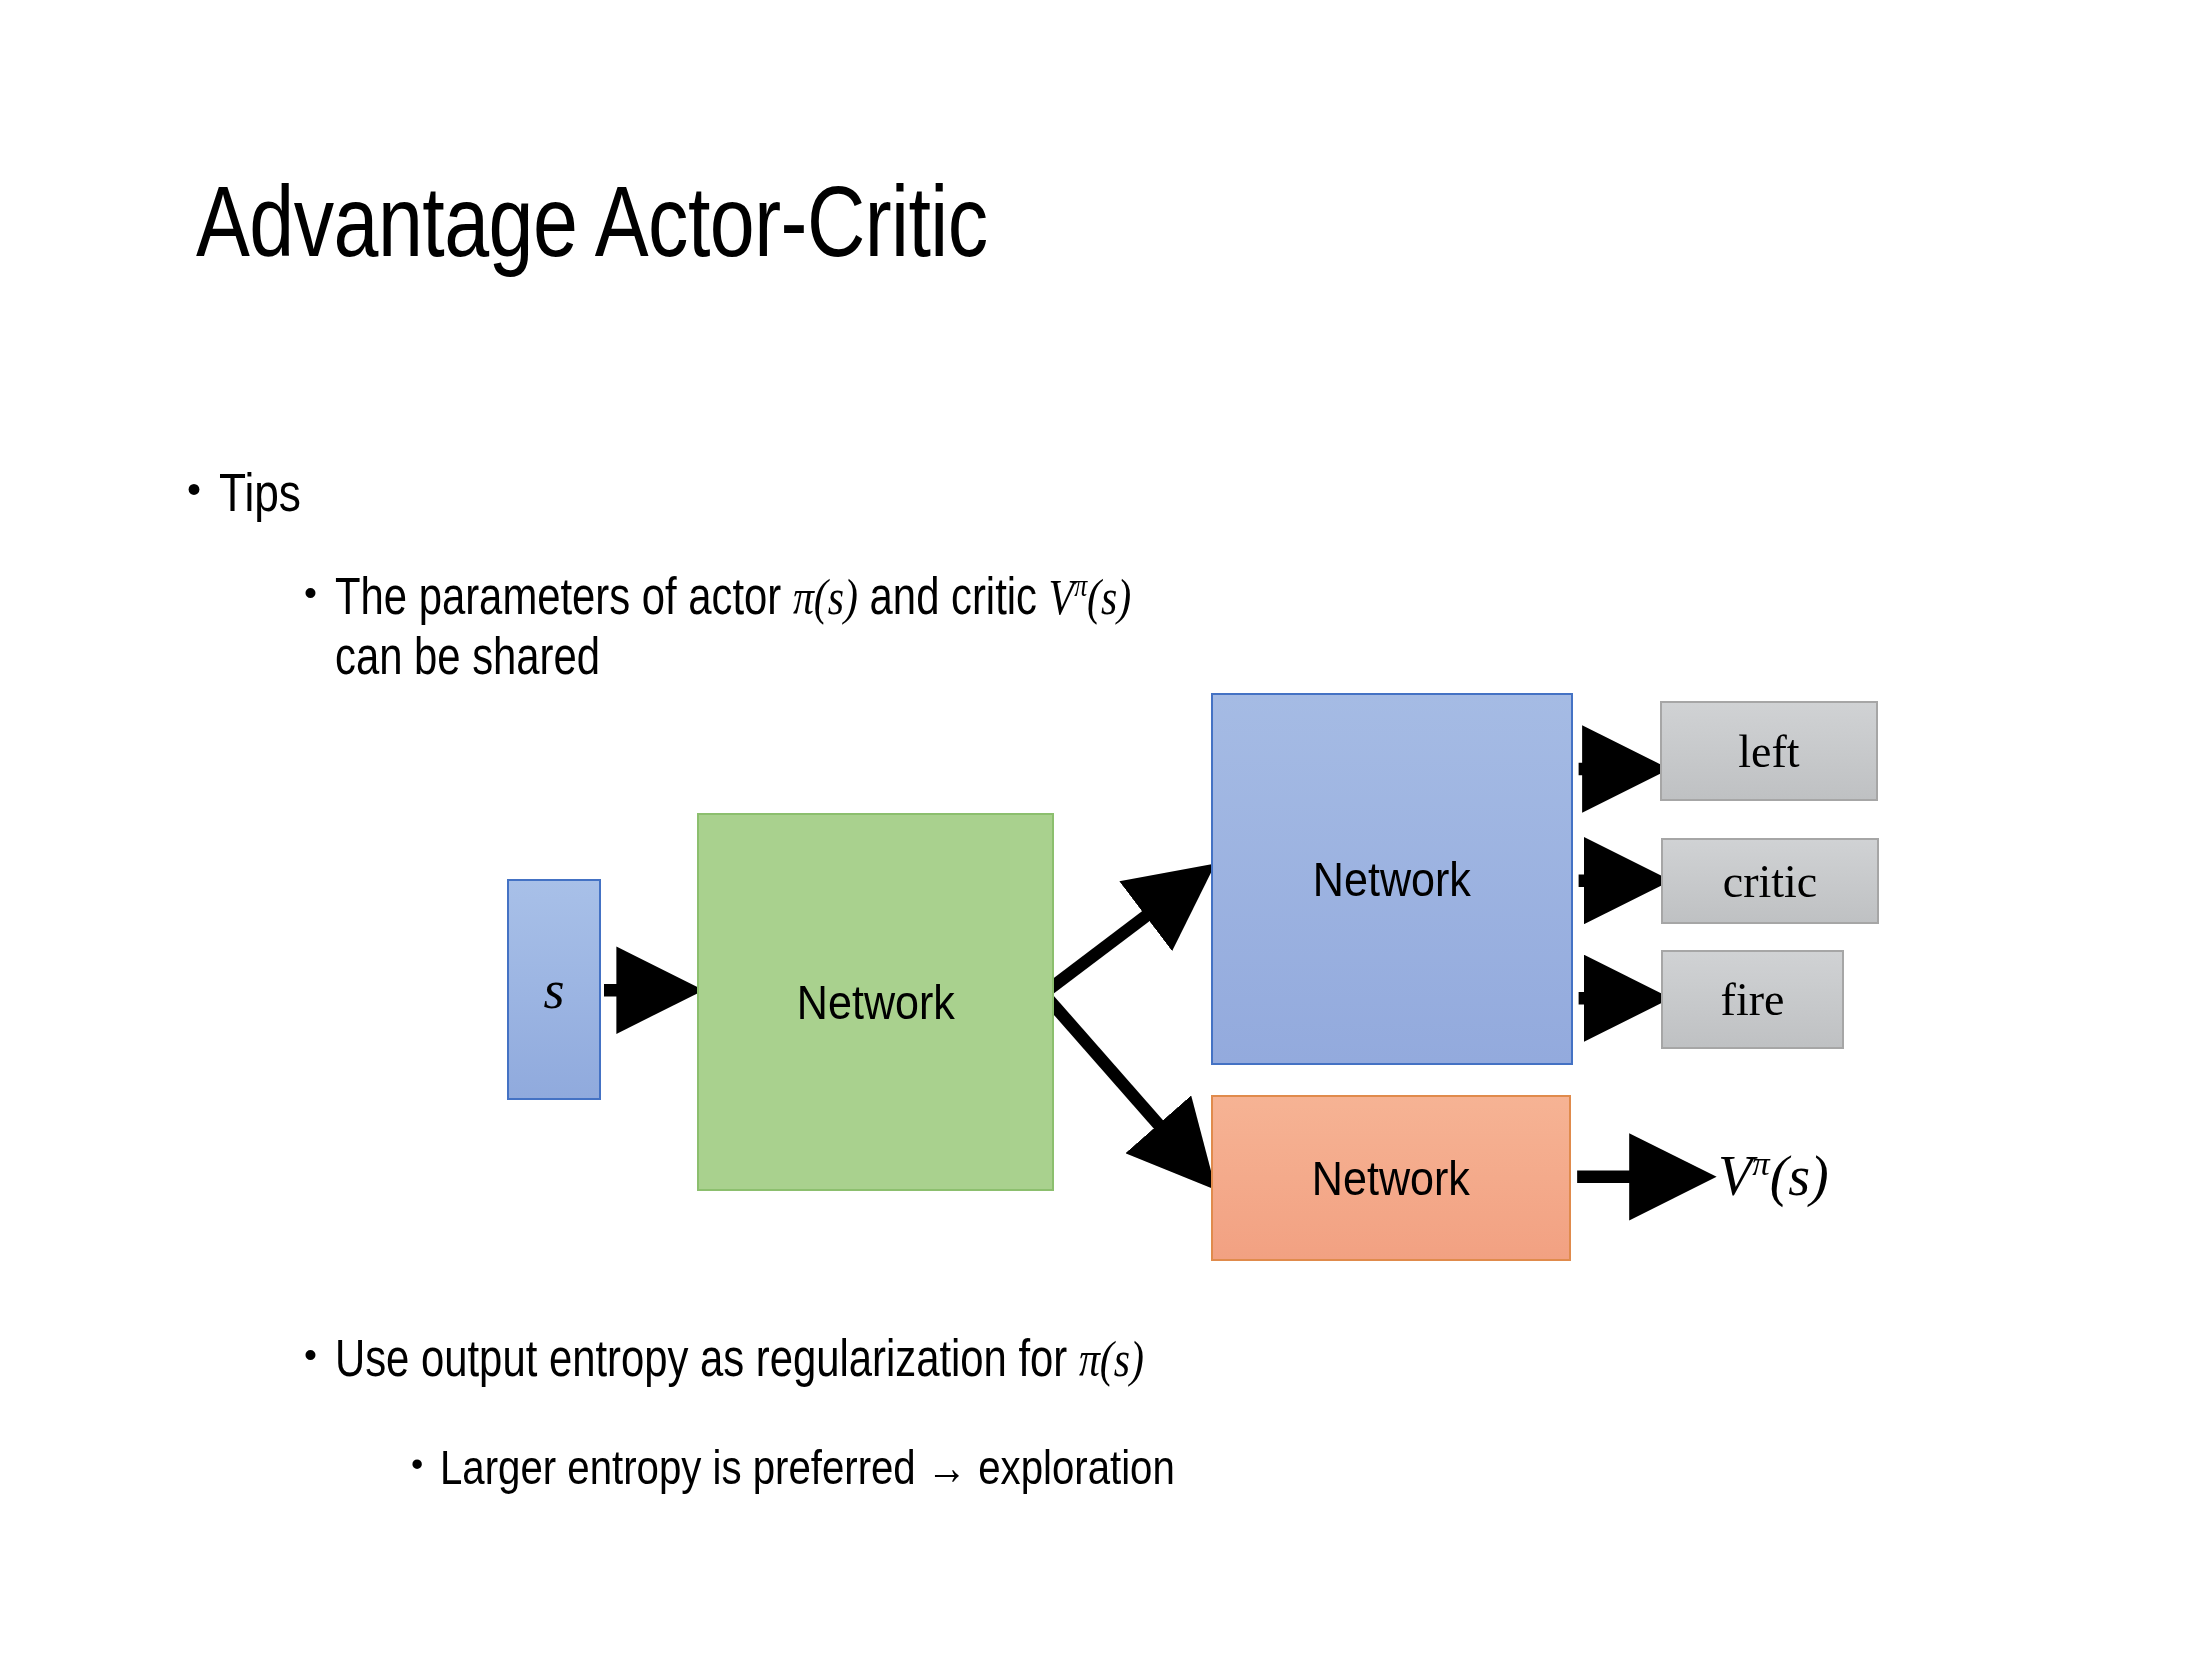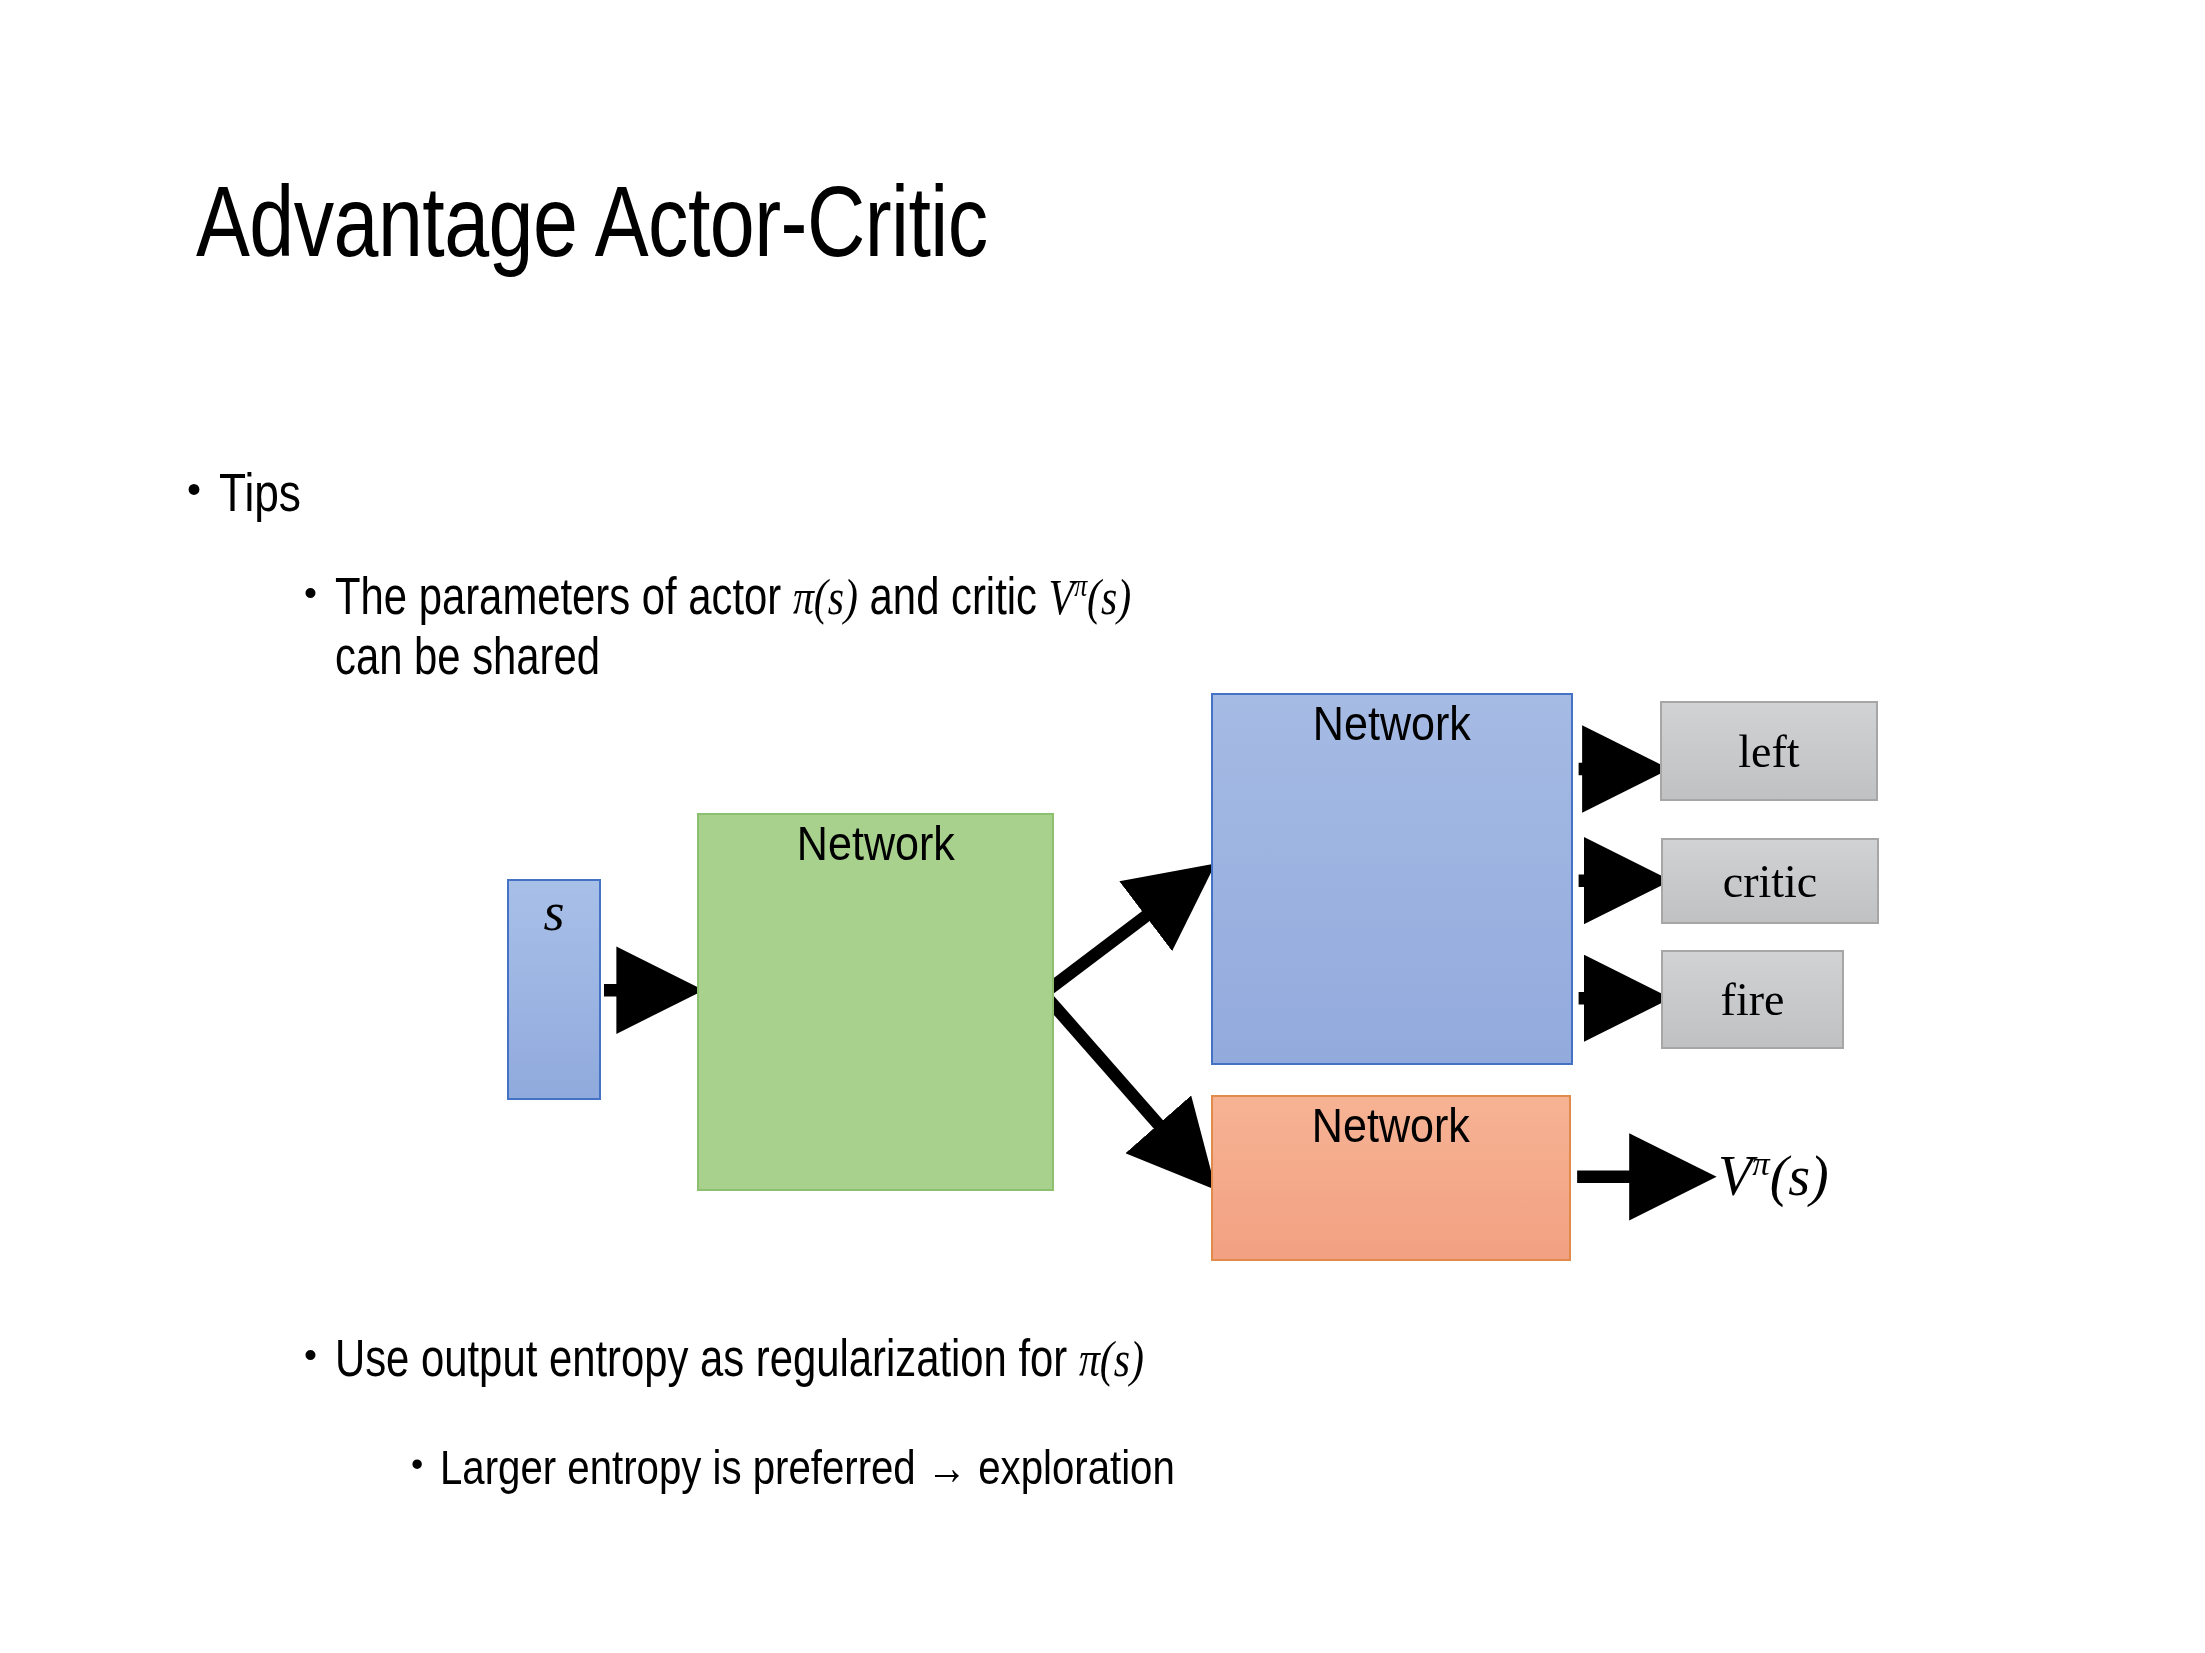--- a/index.html
+++ b/index.html
@@ -31,21 +31,21 @@
   #bullet-entropy{left:288px;top:1329px;font-size:51px;line-height:1.16;}
   #bullet-entropy .dot{width:31px;font-size:37px;line-height:1.42;}
 
   #bullet-larger{left:395px;top:1439px;font-size:49px;line-height:1.16;}
   #bullet-larger .dot{width:29px;font-size:35px;line-height:1.42;}
 
   .math{font-family:"Liberation Serif", serif;font-style:italic;}
   .math sup{font-size:0.62em;font-style:italic;vertical-align:super;}
 
   .dbox{position:absolute;box-sizing:border-box;display:flex;
-        align-items:flex-start;justify-content:center;}
+        align-items:center;justify-content:center;}
   .dlabel{font-family:"Liberation Sans", sans-serif;font-size:49px;color:#000;
           transform:scaleX(0.88);transform-origin:center;white-space:nowrap;}
 
   
   #box-s{left:491px;top:879px;width:94px;height:221px;
          background:linear-gradient(180deg,#a8c0e8 0%,#90aadd 100%);
          border:2.2px solid #4472c4;}
   #box-s .slabel{font-family:"Liberation Serif", serif;font-style:italic;
                  font-size:54px;color:#000;}
 

